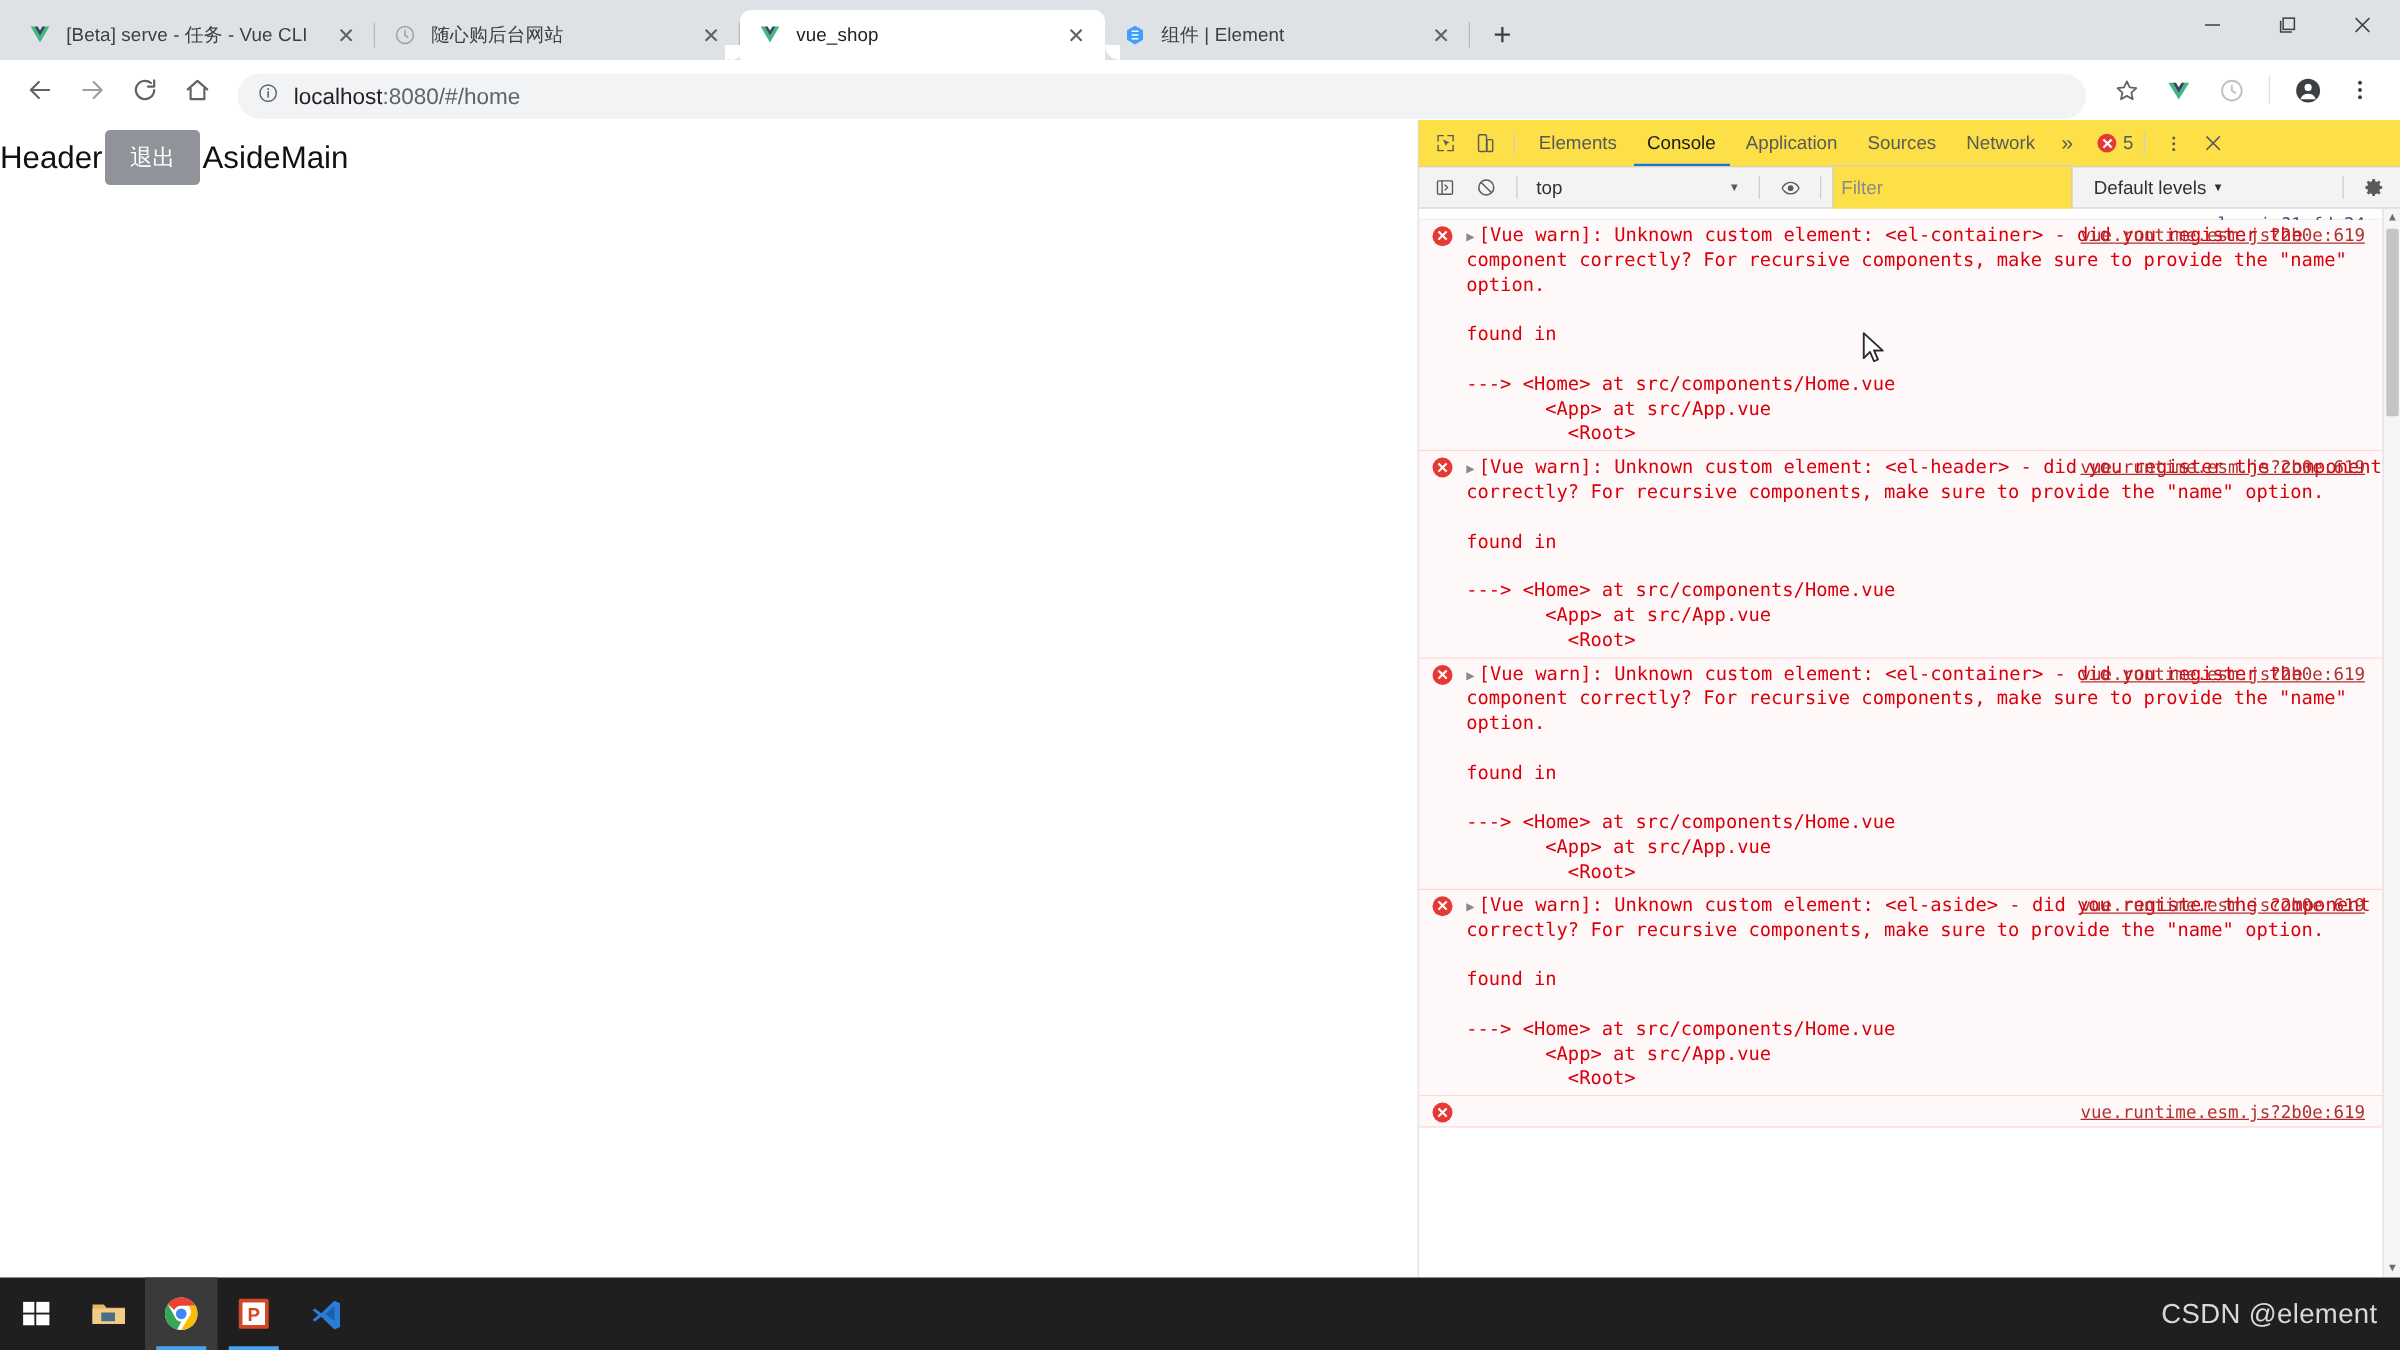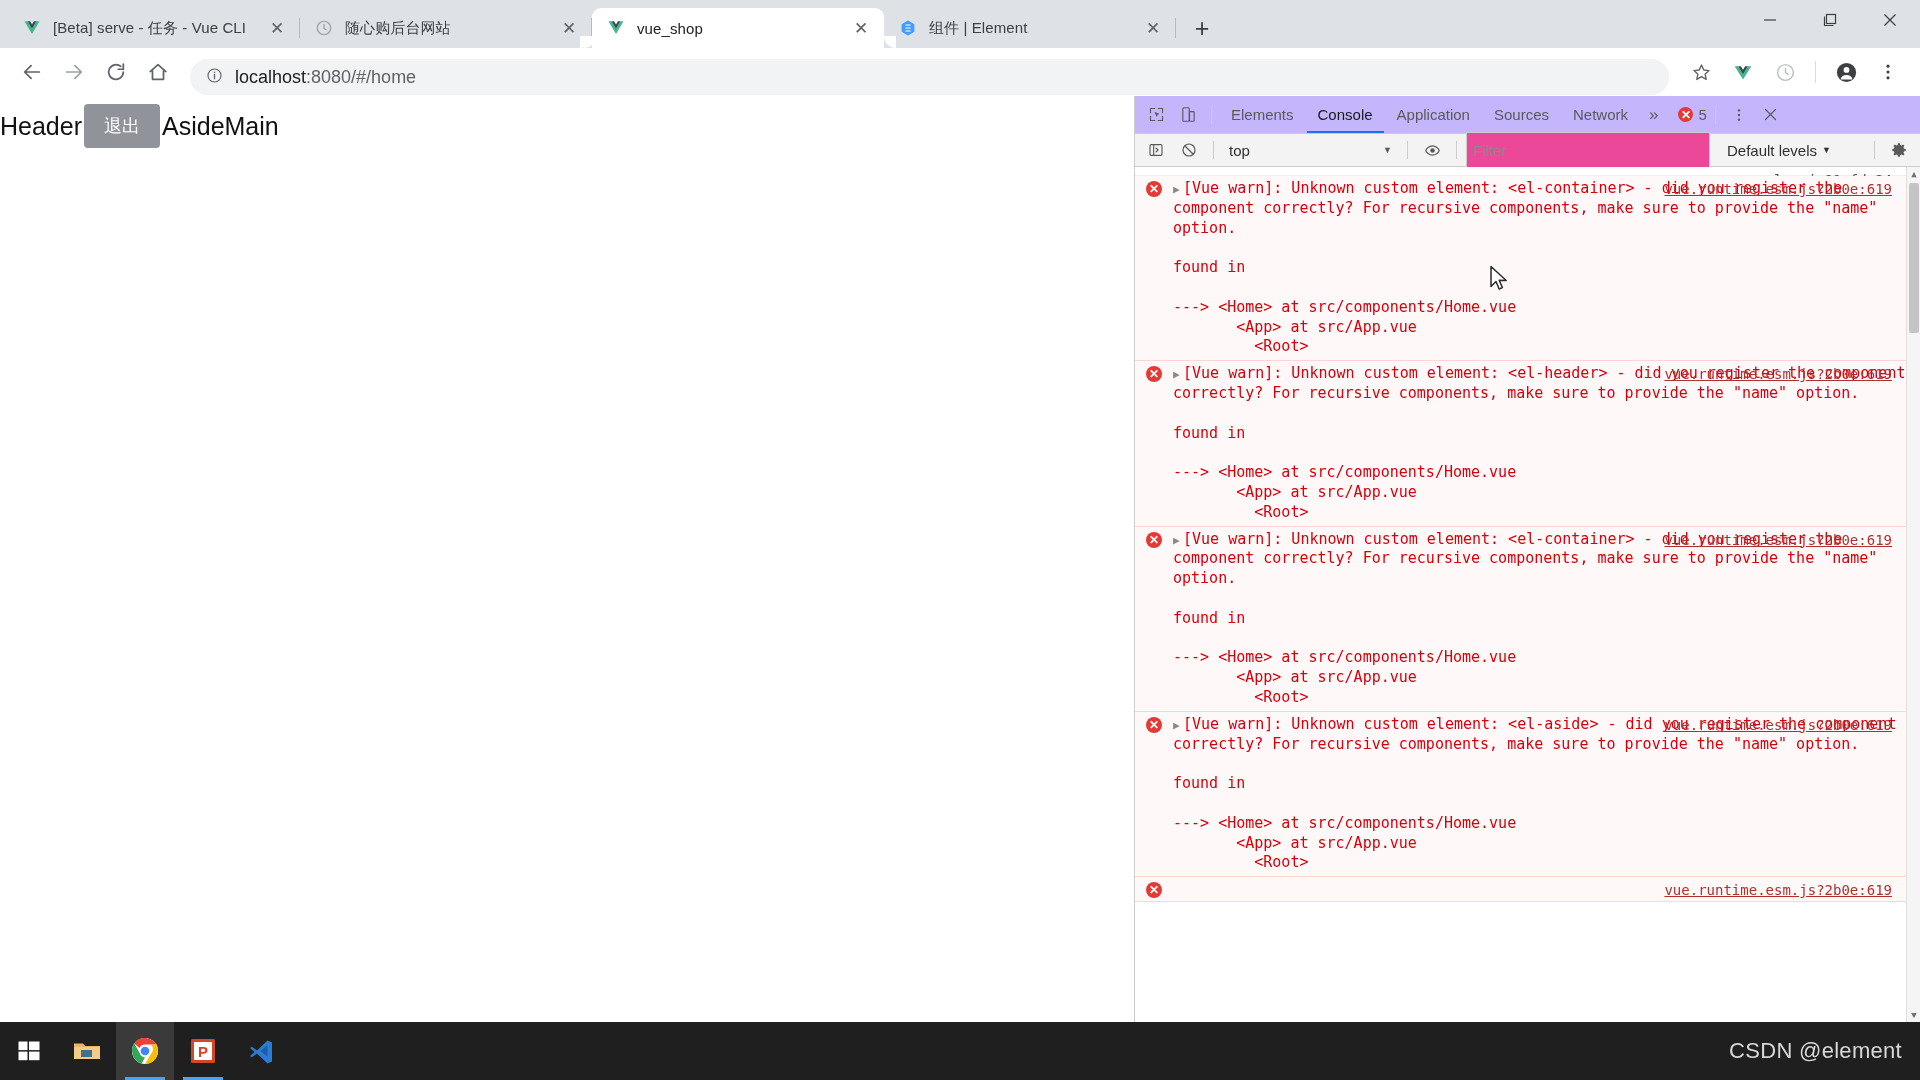--- a/index.html
+++ b/index.html
@@ -56,34 +56,34 @@
   .page-text { font-size: 25px; color: #111; white-space: nowrap; }
   .logout-btn {
     background: #909399; color: #ffffff; border: none; border-radius: 4px;
     font-size: 18px; padding: 13px 20px; margin: 0 2px; font-family: "Liberation Sans", sans-serif;
     line-height: 1; cursor: pointer;
   }
   .cursor-arrow { position: absolute; pointer-events: none; }
 
   
   .devtools { width: 786px; background: #ffffff; border-left: 1px solid #cdcdcd; display: flex; flex-direction: column; min-height: 0; }
-  .dt-tabbar { height: 38px; background: #c4b5fd; border-bottom: 1px solid #cdcdcd; display: flex; align-items: center; padding: 0 6px; gap: 2px; }
+  .dt-tabbar { height: 38px; background: #fde047; border-bottom: 1px solid #cdcdcd; display: flex; align-items: center; padding: 0 6px; gap: 2px; }
   .dt-iconbtn { width: 30px; height: 28px; display: flex; align-items: center; justify-content: center; color: #5a5a5a; border-radius: 3px; flex-shrink: 0; }
   .dt-vsep { width: 1px; height: 18px; background: #cdcdcd; margin: 0 6px; flex-shrink: 0; }
   .dt-tab { height: 37px; display: flex; align-items: center; padding: 0 11px; font-size: 15px; color: #5a5a5a; white-space: nowrap; }
   .dt-tab.active { color: #1a1a1a; box-shadow: inset 0 -2px 0 0 #1a73e8; text-align: center; }
   .dt-more { padding: 0 8px; font-size: 17px; color: #5a5a5a; }
   .dt-errcount { display: flex; align-items: center; gap: 5px; margin-left: 10px; font-size: 15px; color: #5a5a5a; }
   .err-dot { width: 15px; height: 15px; border-radius: 50%; background: #e53935; color: #fff; font-size: 12px; display: flex; align-items: center; justify-content: center; font-weight: bold; }
 
   .dt-filterbar { height: 33px; background: #f3f3f3; border-bottom: 1px solid #cdcdcd; display: flex; align-items: center; padding: 0 6px; gap: 3px; }
   .ctx-select { display: flex; align-items: center; font-size: 15px; color: #303030; min-width: 175px; padding: 0 6px; }
   .ctx-select .caret { margin-left: auto; font-size: 9px; color: #5a5a5a; }
   .filter-input {
-    width: 244px; height: 22px; border: 1px solid #cdcdcd; background: #ec4899;
+    width: 192px; height: 22px; border: 1px solid #cdcdcd; background: #fde047;
     font-size: 15px; color: #303030; padding: 17px 6px; font-family: "Liberation Sans", sans-serif;
   }
   .filter-input::placeholder { color: #8a8a8a; }
   .levels { font-size: 15px; color: #303030; margin-left: 14px; display: flex; align-items: center; gap: 5px; }
   .levels .caret { font-size: 9px; }
 
   
   .console-body { flex: 1; overflow: hidden; position: relative; background: #fff;
     font-family: "DejaVu Sans Mono", monospace; font-size: 15px; }
   .msg { display: flex; padding: 3px 0 3px 0; position: relative; }

